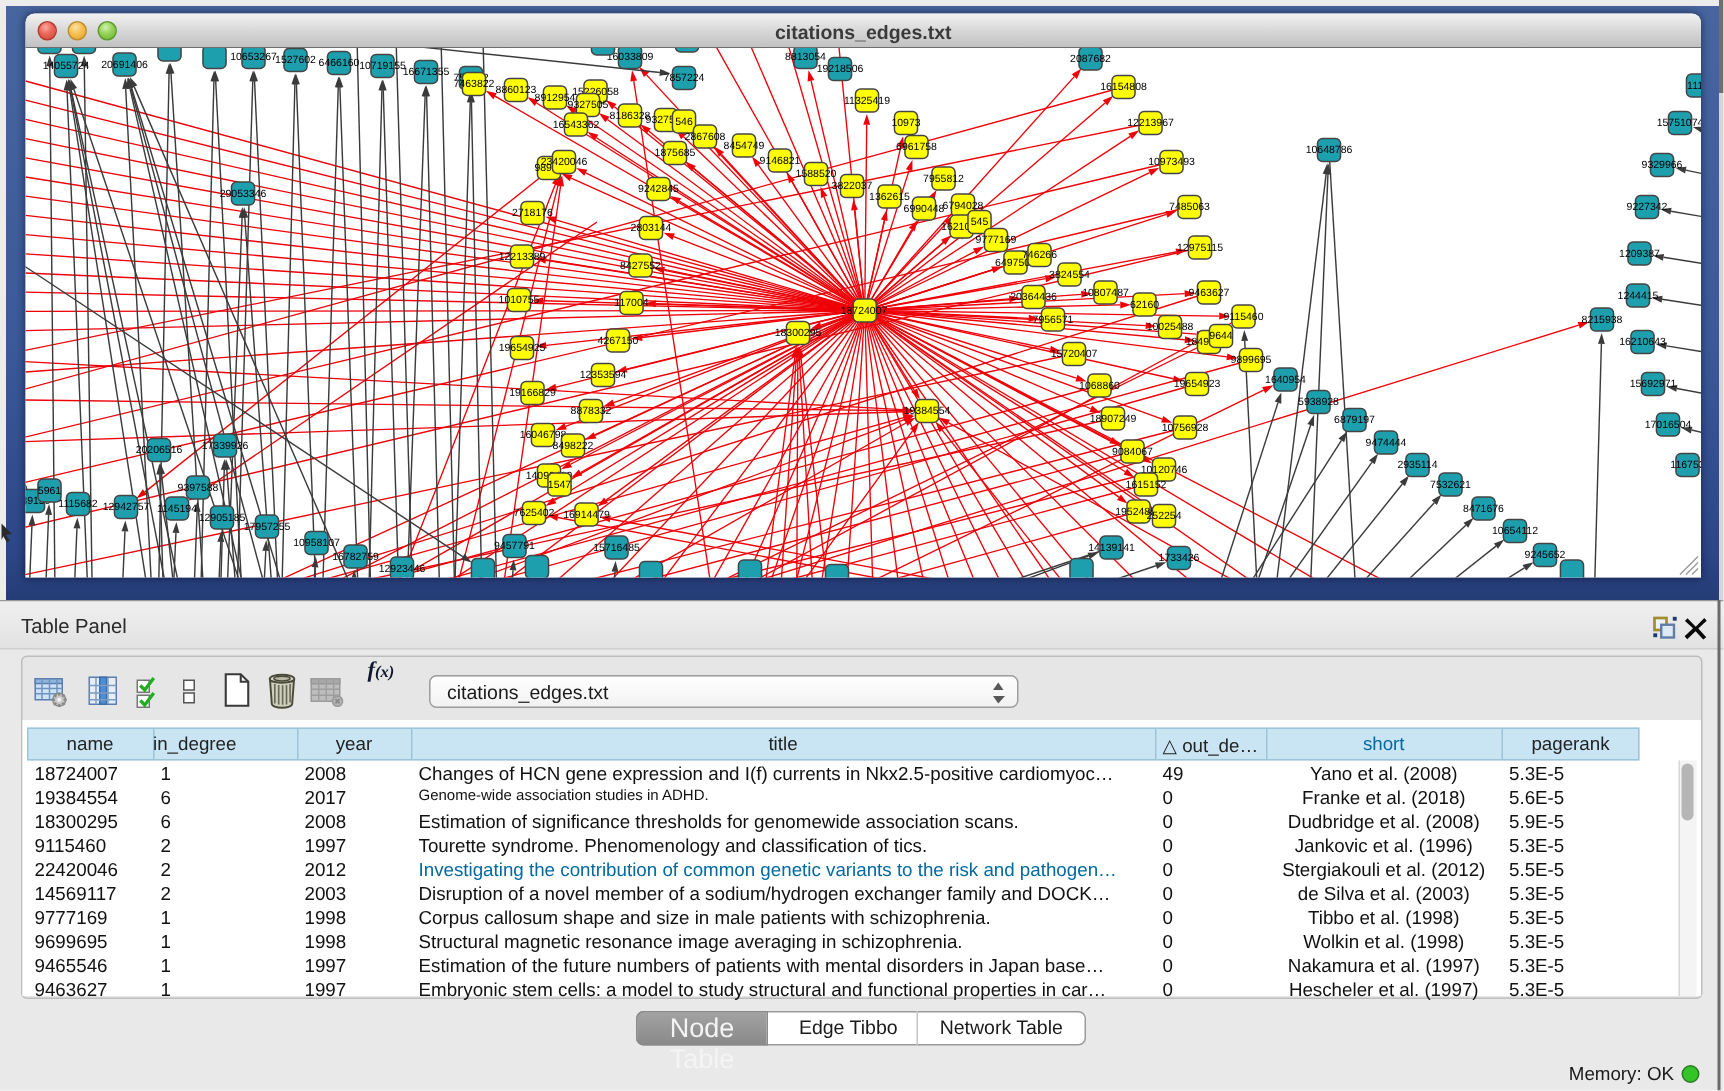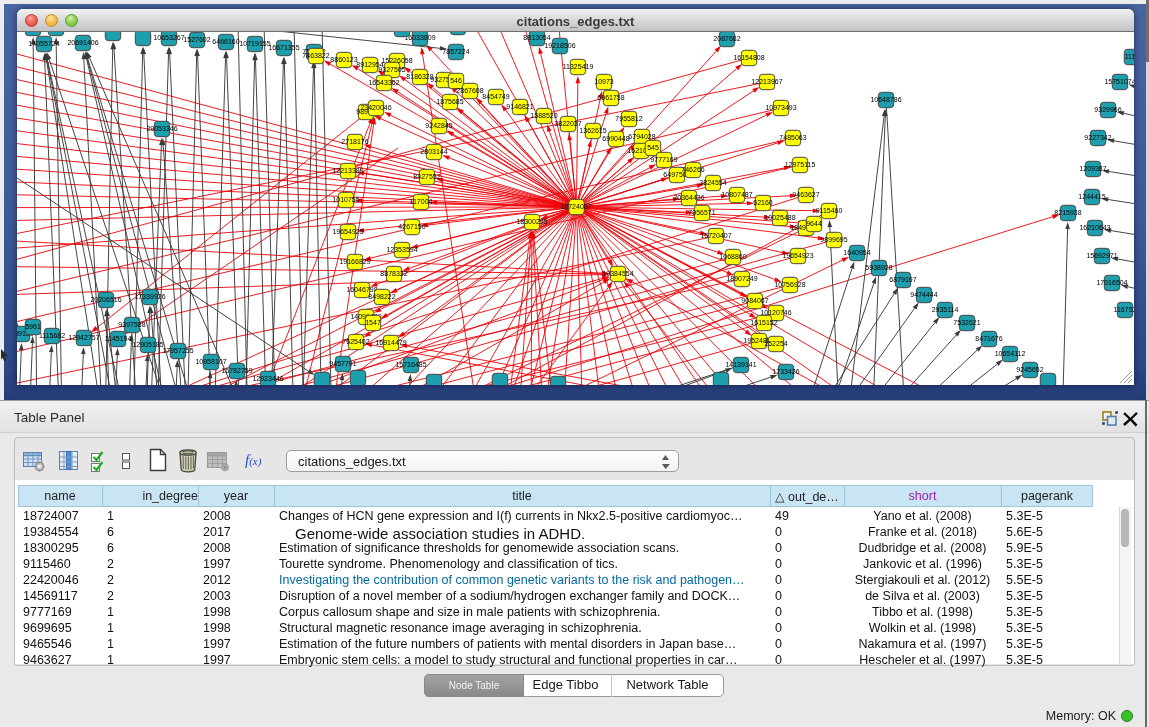--- a/index.html
+++ b/index.html
@@ -778,53 +778,53 @@
 <path d="M7.2 9v13M9.8 9.6v13M12.4 9.8v13M15 9.6v13M17.4 9v12.4" stroke="#6a6a58" stroke-width="1.1" fill="none"></path>
 <ellipse cx="12" cy="5.4" rx="5.4" ry="1.6" fill="#b9b9a6" stroke="#4a4a3a"></ellipse>
   </svg>
 <svg style="position:absolute;left:205px;top:449px" width="26" height="24" viewBox="0 0 26 24">
 <rect x="2.5" y="3.5" width="19" height="15" fill="#bdbdbd" stroke="#9a9a9a"></rect>
 <rect x="2.5" y="3.5" width="19" height="3.4" fill="#a8a8a8" stroke="#9a9a9a"></rect>
 <path d="M7.5 4v14M12.5 4v14M17.5 4v14M3 10.5h18M3 14.5h18" stroke="#9e9e9e" stroke-width="1" fill="none"></path>
 <circle cx="20" cy="18.5" r="3.4" fill="#b5b5b5" stroke="#9a9a9a"></circle>
 <path d="M18.6 17.1l2.8 2.8M21.4 17.1l-2.8 2.8" stroke="#8a8a8a" stroke-width="1.2"></path>
   </svg>
-<div style="position:absolute;left:245px;top:452px;font-family:'Liberation Serif',serif;font-style:italic;font-weight:normal;font-size:15px;color:#1d4ed8">f<span style="font-size:11px">(x)</span></div>
+<div style="position:absolute;left:245px;top:439px;font-family:'Liberation Serif',serif;font-style:italic;font-weight:bold;font-size:15px;color:#0f172a">f<span style="font-size:11px">(x)</span></div>
 <div style="position:absolute;left:286px;top:450px;width:393px;height:22px;background:linear-gradient(#ffffff,#f2f2f2);border:1px solid #9e9e9e;border-radius:5px;box-sizing:border-box">
 <div style="position:absolute;left:11px;top:3px;font-size:13px;color:#1a1a1a">citations_edges.txt</div>
 <svg style="position:absolute;right:8px;top:3px" width="9" height="16" viewBox="0 0 9 16">
       <path d="M4.5 1L8 6H1z" fill="#585858"></path>
       <path d="M4.5 15L1 10h8z" fill="#585858"></path>
     </svg>
 </div>
 <div style="position:absolute;left:18px;top:485px;width:1075px;height:22px;background:#c9e5f4;border:1px solid #9ec4d8;box-sizing:border-box"></div>
 <div style="position:absolute;left:18px;top:489px;width:84px;text-align:center;font-size:12.5px;color:#222">name</div>
 <div style="position:absolute;left:102px;top:486px;width:1px;height:20px;background:#9ec4d8"></div>
-<div style="position:absolute;left:102px;top:489px;width:96px;text-align:right;font-size:12.5px;color:#222">in_degree</div>
+<div style="position:absolute;left:102px;top:489px;width:96px;text-align:left;font-size:12.5px;color:#222">in_degree</div>
 <div style="position:absolute;left:198px;top:486px;width:1px;height:20px;background:#9ec4d8"></div>
 <div style="position:absolute;left:198px;top:489px;width:76px;text-align:center;font-size:12.5px;color:#222">year</div>
 <div style="position:absolute;left:274px;top:486px;width:1px;height:20px;background:#9ec4d8"></div>
 <div style="position:absolute;left:274px;top:489px;width:496px;text-align:center;font-size:12.5px;color:#222">title</div>
 <div style="position:absolute;left:770px;top:486px;width:1px;height:20px;background:#9ec4d8"></div>
 <div style="position:absolute;left:775px;top:489px;width:68px;font-size:12.5px;color:#222;white-space:nowrap;overflow:hidden">△ out_de…</div>
 <div style="position:absolute;left:844px;top:486px;width:1px;height:20px;background:#9ec4d8"></div>
-<div style="position:absolute;left:844px;top:489px;width:157px;text-align:center;font-size:12.5px;color:#a21caf">short</div>
+<div style="position:absolute;left:844px;top:489px;width:157px;text-align:center;font-size:12.5px;color:#0369a1">short</div>
 <div style="position:absolute;left:1001px;top:486px;width:1px;height:20px;background:#9ec4d8"></div>
 <div style="position:absolute;left:1001px;top:489px;width:92px;text-align:center;font-size:12.5px;color:#222">pagerank</div>
 <div style="position:absolute;left:23px;top:509px;font-size:12.5px;color:#111">18724007</div>
 <div style="position:absolute;left:107px;top:509px;font-size:12.5px;color:#111">1</div>
 <div style="position:absolute;left:203px;top:509px;font-size:12.5px;color:#111">2008</div>
 <div style="position:absolute;left:279px;top:509px;width:488px;font-size:12.5px;color:#111;white-space:nowrap;overflow:hidden">Changes of HCN gene expression and I(f) currents in Nkx2.5‑positive cardiomyoc…</div>
 <div style="position:absolute;left:775px;top:509px;font-size:12.5px;color:#111">49</div>
 <div style="position:absolute;left:844px;top:509px;width:157px;text-align:center;font-size:12.5px;color:#111">Yano et al. (2008)</div>
 <div style="position:absolute;left:1006px;top:509px;font-size:12.5px;color:#111">5.3E‑5</div>
 <div style="position:absolute;left:23px;top:525px;font-size:12.5px;color:#111">19384554</div>
 <div style="position:absolute;left:107px;top:525px;font-size:12.5px;color:#111">6</div>
 <div style="position:absolute;left:203px;top:525px;font-size:12.5px;color:#111">2017</div>
-<div style="position:absolute;left:295px;top:525px;width:488px;font-size:15px;color:#111;white-space:nowrap;overflow:hidden">Genome‑wide association studies in ADHD.</div>
+<div style="position:absolute;left:279px;top:525px;width:488px;font-size:10px;color:#111;white-space:nowrap;overflow:hidden">Genome‑wide association studies in ADHD.</div>
 <div style="position:absolute;left:775px;top:525px;font-size:12.5px;color:#111">0</div>
 <div style="position:absolute;left:844px;top:525px;width:157px;text-align:center;font-size:12.5px;color:#111">Franke et al. (2018)</div>
 <div style="position:absolute;left:1006px;top:525px;font-size:12.5px;color:#111">5.6E‑5</div>
 <div style="position:absolute;left:23px;top:541px;font-size:12.5px;color:#111">18300295</div>
 <div style="position:absolute;left:107px;top:541px;font-size:12.5px;color:#111">6</div>
 <div style="position:absolute;left:203px;top:541px;font-size:12.5px;color:#111">2008</div>
 <div style="position:absolute;left:279px;top:541px;width:488px;font-size:12.5px;color:#111;white-space:nowrap;overflow:hidden">Estimation of significance thresholds for genomewide association scans.</div>
 <div style="position:absolute;left:775px;top:541px;font-size:12.5px;color:#111">0</div>
 <div style="position:absolute;left:844px;top:541px;width:157px;text-align:center;font-size:12.5px;color:#111">Dudbridge et al. (2008)</div>
 <div style="position:absolute;left:1006px;top:541px;font-size:12.5px;color:#111">5.9E‑5</div>
@@ -873,17 +873,17 @@
 <div style="position:absolute;left:23px;top:653px;font-size:12.5px;color:#111">9463627</div>
 <div style="position:absolute;left:107px;top:653px;font-size:12.5px;color:#111">1</div>
 <div style="position:absolute;left:203px;top:653px;font-size:12.5px;color:#111">1997</div>
 <div style="position:absolute;left:279px;top:653px;width:488px;font-size:12.5px;color:#111;white-space:nowrap;overflow:hidden">Embryonic stem cells: a model to study structural and functional properties in car…</div>
 <div style="position:absolute;left:775px;top:653px;font-size:12.5px;color:#111">0</div>
 <div style="position:absolute;left:844px;top:653px;width:157px;text-align:center;font-size:12.5px;color:#111">Hescheler et al. (1997)</div>
 <div style="position:absolute;left:1006px;top:653px;font-size:12.5px;color:#111">5.3E‑5</div>
 <div style="position:absolute;left:1119px;top:507px;width:12px;height:157px;background:#f4f4f4;border-left:1px solid #d8d8d8;box-sizing:border-box"></div>
 <div style="position:absolute;left:1121px;top:509px;width:8px;height:38px;background:#b6b6b6;border-radius:4px"></div>
 <div style="position:absolute;left:424px;top:674px;width:300px;height:23px;border:1px solid #9a9a9a;border-radius:5px;background:#fff;box-sizing:border-box"></div>
-<div style="position:absolute;left:424px;top:674px;width:100px;height:23px;background:linear-gradient(#a2a2a2,#8a8a8a);border-radius:5px 0 0 5px;border:1px solid #8a8a8a;box-sizing:border-box;color:#f4f4f4;font-size:10px;text-align:center;line-height:21px">Node Table</div>
+<div style="position:absolute;left:424px;top:674px;width:88px;height:23px;background:linear-gradient(#a2a2a2,#8a8a8a);border-radius:5px 0 0 5px;border:1px solid #8a8a8a;box-sizing:border-box;color:#f4f4f4;font-size:18px;text-align:center;line-height:21px">Node Table</div>
 <div style="position:absolute;left:520px;top:674px;width:92px;height:23px;color:#1a1a1a;font-size:13px;text-align:center;line-height:21px;border-right:1px solid #c4c4c4;box-sizing:border-box">Edge Tibbo</div>
 <div style="position:absolute;left:612px;top:674px;width:111px;height:23px;color:#1a1a1a;font-size:13px;text-align:center;line-height:21px">Network Table</div>
 <div style="position:absolute;left:1002px;top:709px;width:114px;text-align:right;font-size:12.5px;color:#1a1a1a">Memory: OK</div>
 <div style="position:absolute;left:1121px;top:710px;width:12px;height:12px;border-radius:50%;background:#35c427;border:1px solid #2a7a22;box-sizing:border-box"></div>
 <div style="position:absolute;left:1145px;top:400px;width:2px;height:327px;background:#6b6b6b"></div>
 </body></html>

